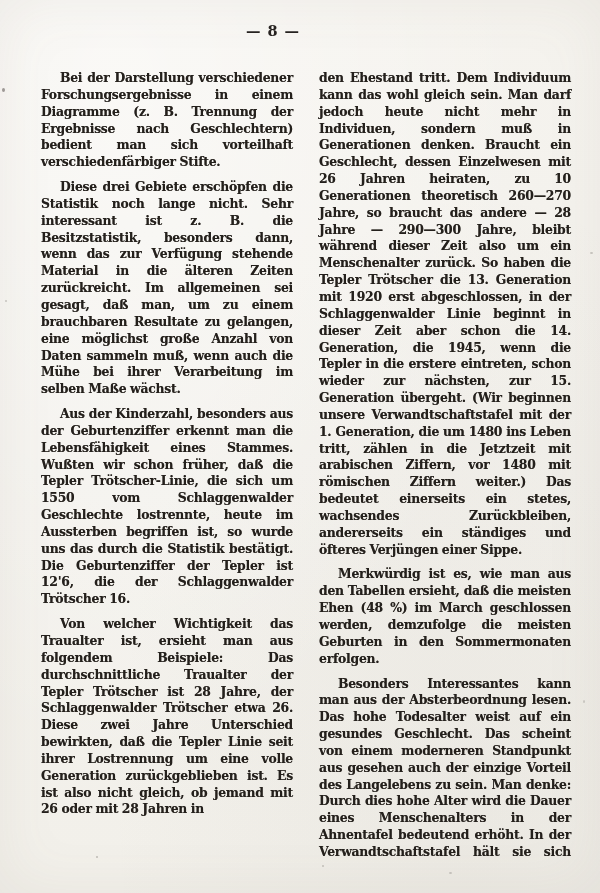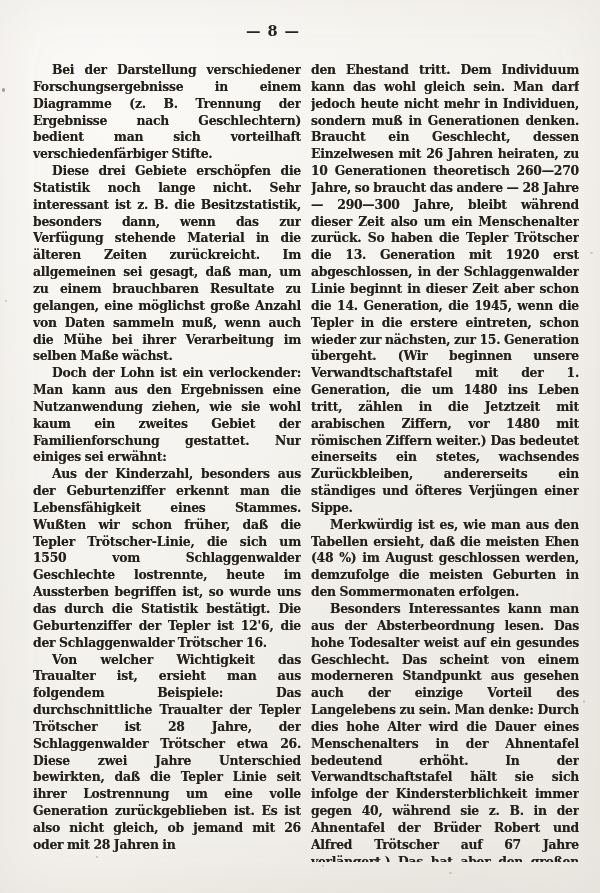--- a/index.html
+++ b/index.html
@@ -44,21 +44,21 @@
     height: 800px;
     display: flex;
     gap: 10px;
   }
   .column {
     width: 268px;
     height: 800px;
     overflow: hidden;
   }
   .column p {
-    margin: 0;
+    margin: 8px;
     text-align: justify;
     text-indent: 19px;
     font-size: 12.4px;
     line-height: 16.85px;
     font-weight: 700;
     letter-spacing: -0.25px;
     word-spacing: -0.4px;
     color: #24201c;
     text-shadow: 0 0 0.4px rgba(40,35,30,0.55);
   }
@@ -83,28 +83,27 @@
 
 <div class="page">
 
   <div class="page-header">— 8 —</div>
 
   <div class="columns">
 
     <div class="column">
       <p>Bei der Darstellung verschiedener Forschungsergebnisse in einem Diagramme (z. B. Trennung der Ergebnisse nach Geschlechtern) bedient man sich vorteilhaft verschiedenfärbiger Stifte.</p>
       <p>Diese drei Gebiete erschöpfen die Statistik noch lange nicht. Sehr interessant ist z. B. die Besitzstatistik, besonders dann, wenn das zur Verfügung stehende Material in die älteren Zeiten zurückreicht. Im allgemeinen sei gesagt, daß man, um zu einem brauchbaren Resultate zu gelangen, eine möglichst große Anzahl von Daten sammeln muß, wenn auch die Mühe bei ihrer Verarbeitung im selben Maße wächst.</p>
-      <p>Doch der Lohn ist ein verlockender: Man kann aus den Ergebnissen eine Nutzanwendung ziehen, wie sie wohl kaum ein zweites Gebiet der Familienforschung gestattet. Nur einiges sei erwähnt:</p>
       <p>Aus der Kinderzahl, besonders aus der Geburtenziffer erkennt man die Lebensfähigkeit eines Stammes. Wußten wir schon früher, daß die Tepler Trötscher-Linie, die sich um 1550 vom Schlaggenwalder Geschlechte lostrennte, heute im Aussterben begriffen ist, so wurde uns das durch die Statistik bestätigt. Die Geburtenziffer der Tepler ist 12'6, die der Schlaggenwalder Trötscher 16.</p>
       <p>Von welcher Wichtigkeit das Traualter ist, ersieht man aus folgendem Beispiele: Das durchschnittliche Traualter der Tepler Trötscher ist 28 Jahre, der Schlaggenwalder Trötscher etwa 26. Diese zwei Jahre Unterschied bewirkten, daß die Tepler Linie seit ihrer Lostrennung um eine volle Generation zurückgeblieben ist. Es ist also nicht gleich, ob jemand mit 26 oder mit 28 Jahren in</p>
     </div>
 
     <div class="column">
       <p class="continuation">den Ehestand tritt. Dem Individuum kann das wohl gleich sein. Man darf jedoch heute nicht mehr in Individuen, sondern muß in Generationen denken. Braucht ein Geschlecht, dessen Einzelwesen mit 26 Jahren heiraten, zu 10 Generationen theoretisch 260—270 Jahre, so braucht das andere — 28 Jahre — 290—300 Jahre, bleibt während dieser Zeit also um ein Menschenalter zurück. So haben die Tepler Trötscher die 13. Generation mit 1920 erst abgeschlossen, in der Schlaggenwalder Linie beginnt in dieser Zeit aber schon die 14. Generation, die 1945, wenn die Tepler in die erstere eintreten, schon wieder zur nächsten, zur 15. Generation übergeht. (Wir beginnen unsere Verwandtschaftstafel mit der 1. Generation, die um 1480 ins Leben tritt, zählen in die Jetztzeit mit arabischen Ziffern, vor 1480 mit römischen Ziffern weiter.) Das bedeutet einerseits ein stetes, wachsendes Zurückbleiben, andererseits ein ständiges und öfteres Verjüngen einer Sippe.</p>
-      <p>Merkwürdig ist es, wie man aus den Tabellen ersieht, daß die meisten Ehen (48 %) im August geschlossen werden, demzufolge die meisten Geburten in den Sommermonaten erfolgen.</p>
+      <p>Merkwürdig ist es, wie man aus den Tabellen ersieht, daß die meisten Ehen (48 %) im March geschlossen werden, demzufolge die meisten Geburten in den Sommermonaten erfolgen.</p>
       <p>Besonders Interessantes kann man aus der Absterbeordnung lesen. Das hohe Todesalter weist auf ein gesundes Geschlecht. Das scheint von einem moderneren Standpunkt aus gesehen auch der einzige Vorteil des Langelebens zu sein. Man denke: Durch dies hohe Alter wird die Dauer eines Menschenalters in der Ahnentafel bedeutend erhöht. In der Verwandtschaftstafel hält sie sich infolge der Kindersterblichkeit immer gegen 40, während sie z. B. in der Ahnentafel der Brüder Robert und Alfred Trötscher auf 67 Jahre verlängert.) Das hat aber den großen Nachteil, daß eine solche Familie „veraltet“. Wie oft kommt es vor, daß — auch infolge des späten Heiratens — 70jährige</p>
     </div>
 
   </div>
 
   <div class="speck s1"></div>
   <div class="speck s2"></div>
   <div class="speck s3"></div>
   <div class="speck s4"></div>
   <div class="speck s5"></div>

